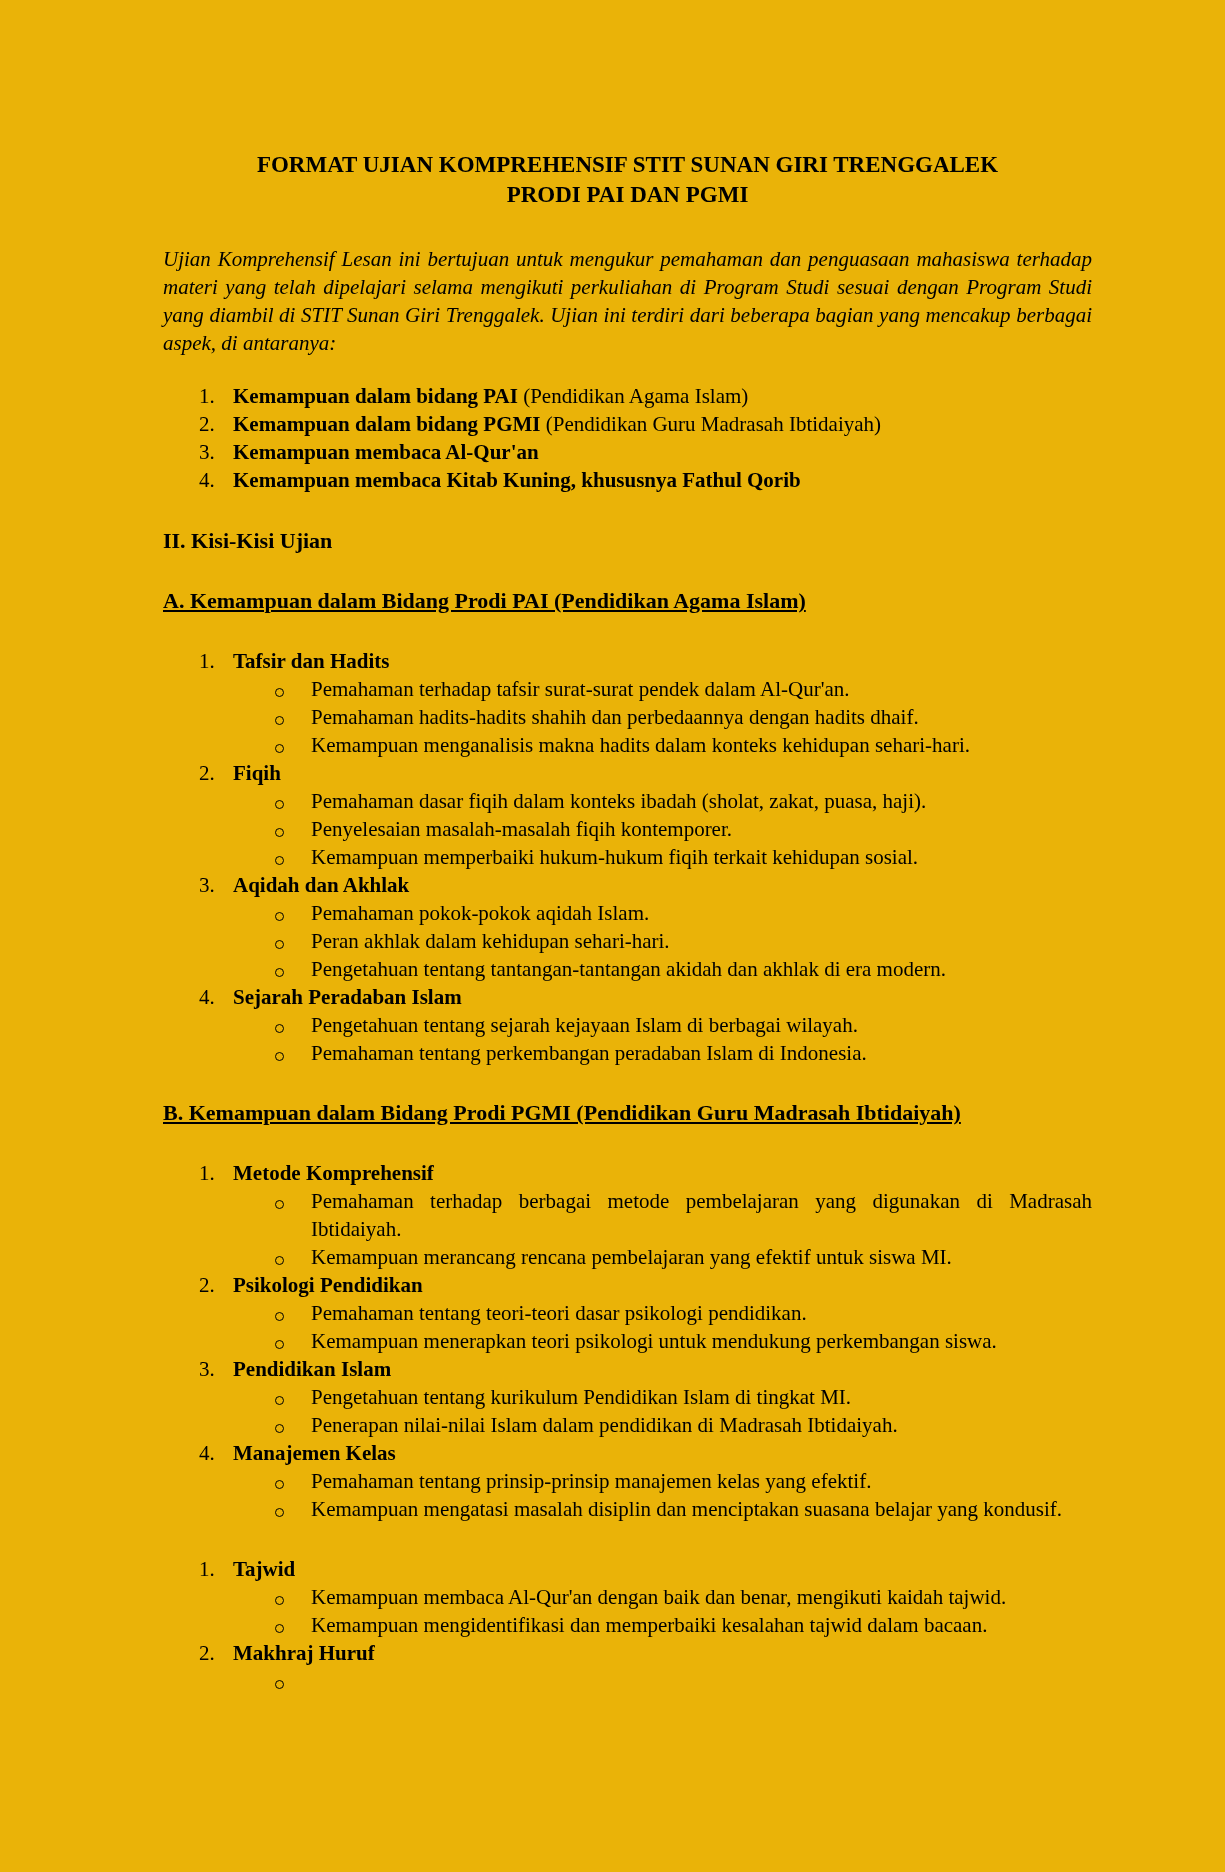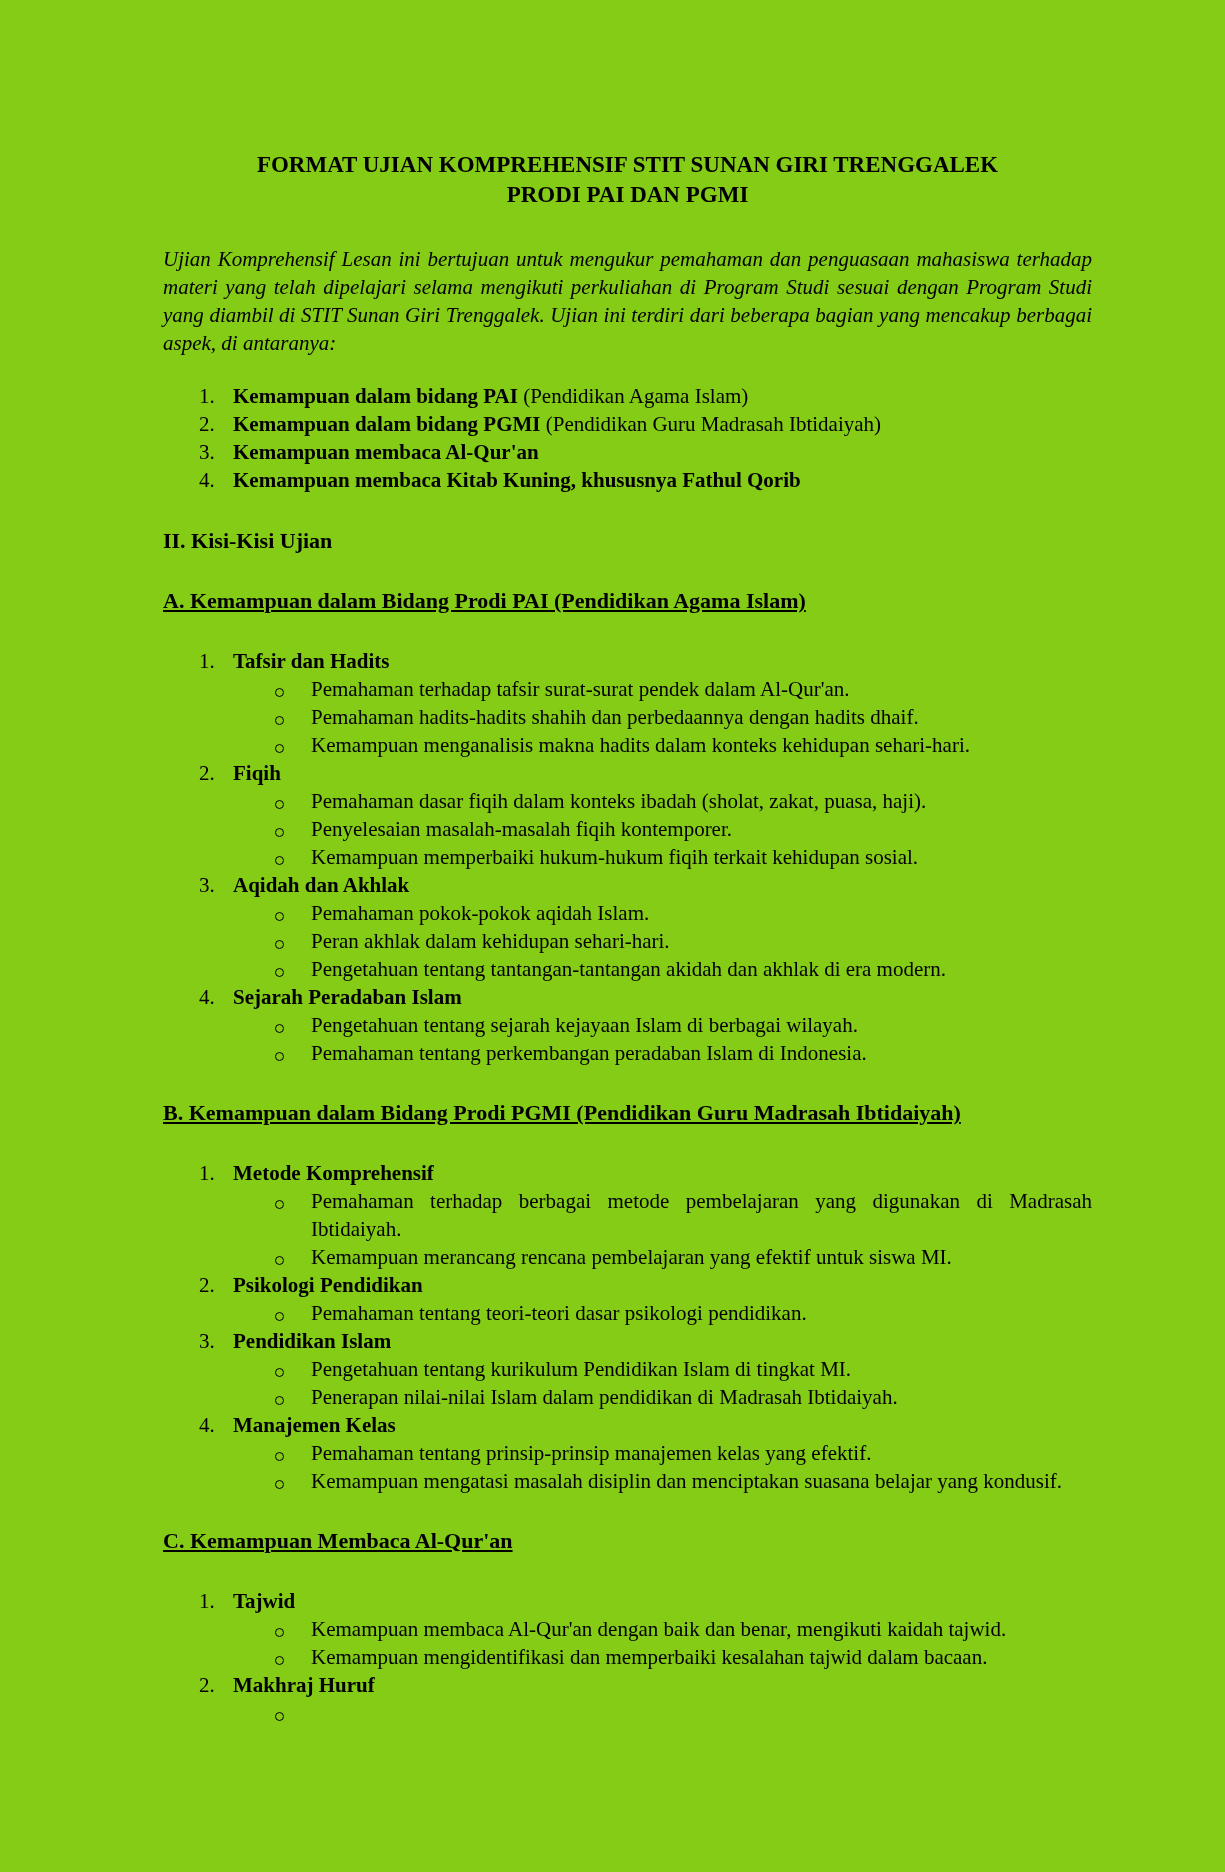--- a/index.html
+++ b/index.html
@@ -1,19 +1,19 @@
 <!DOCTYPE html>
 <html><head>
 <meta charset="utf-8">
 <style>
   html,body { margin:0; padding:0; background:#ffffff; }
   .page {
     position:relative;
     width:1225px; height:1872px;
-    background:#84cc16;
+    background:#eab308;
     box-sizing:border-box;
     padding:150px 133px 0 163px;
     font-family:"Liberation Serif","DejaVu Serif",serif;
     font-size:21px; line-height:28px;
     color:#000000;
     overflow:hidden;
   }
   .doc-title { text-align:center; font-weight:bold; font-size:23px; line-height:30px; }
   .heading { font-weight:bold; font-size:22px; line-height:28px; margin-top:33px; }
   .heading-kisi { }
@@ -137,20 +137,23 @@
           <span class="marker"></span><span>Kemampuan merancang rencana pembelajaran yang efektif untuk siswa MI.</span>
         </div>
 
         <div class="li1">
           <span class="num">2.</span><span class="lead">Psikologi Pendidikan</span>
         </div>
 
         <div class="li2">
           <span class="marker"></span><span>Pemahaman tentang teori-teori dasar psikologi pendidikan.</span>
         </div>
+        <div class="li2">
+          <span class="marker"></span><span>Kemampuan menerapkan teori psikologi untuk mendukung perkembangan siswa.</span>
+        </div>
 
         <div class="li1">
           <span class="num">3.</span><span class="lead">Pendidikan Islam</span>
         </div>
 
         <div class="li2">
           <span class="marker"></span><span>Pengetahuan tentang kurikulum Pendidikan Islam di tingkat MI.</span>
         </div>
         <div class="li2">
           <span class="marker"></span><span>Penerapan nilai-nilai Islam dalam pendidikan di Madrasah Ibtidaiyah.</span>
@@ -163,21 +166,20 @@
         <div class="li2">
           <span class="marker"></span><span>Pemahaman tentang prinsip-prinsip manajemen kelas yang efektif.</span>
         </div>
         <div class="li2">
           <span class="marker"></span><span>Kemampuan mengatasi masalah disiplin dan menciptakan suasana belajar yang kondusif.</span>
         </div>
 
     </div>
   </div>
   <div>
-    <div class="section-heading">C. Kemampuan Membaca Al-Qur'an</div>
     <div class="topics">
 
         <div class="li1">
           <span class="num">1.</span><span class="lead">Tajwid</span>
         </div>
 
         <div class="li2">
           <span class="marker"></span><span>Kemampuan membaca Al-Qur'an dengan baik dan benar, mengikuti kaidah tajwid.</span>
         </div>
         <div class="li2">

